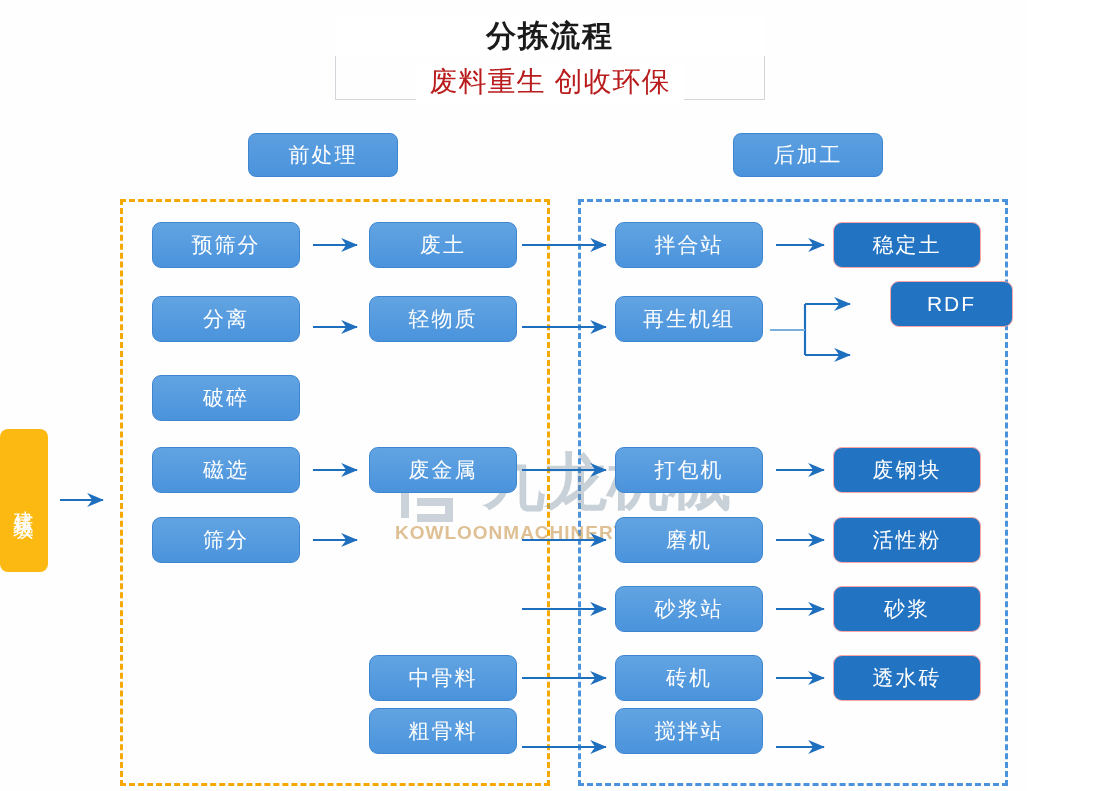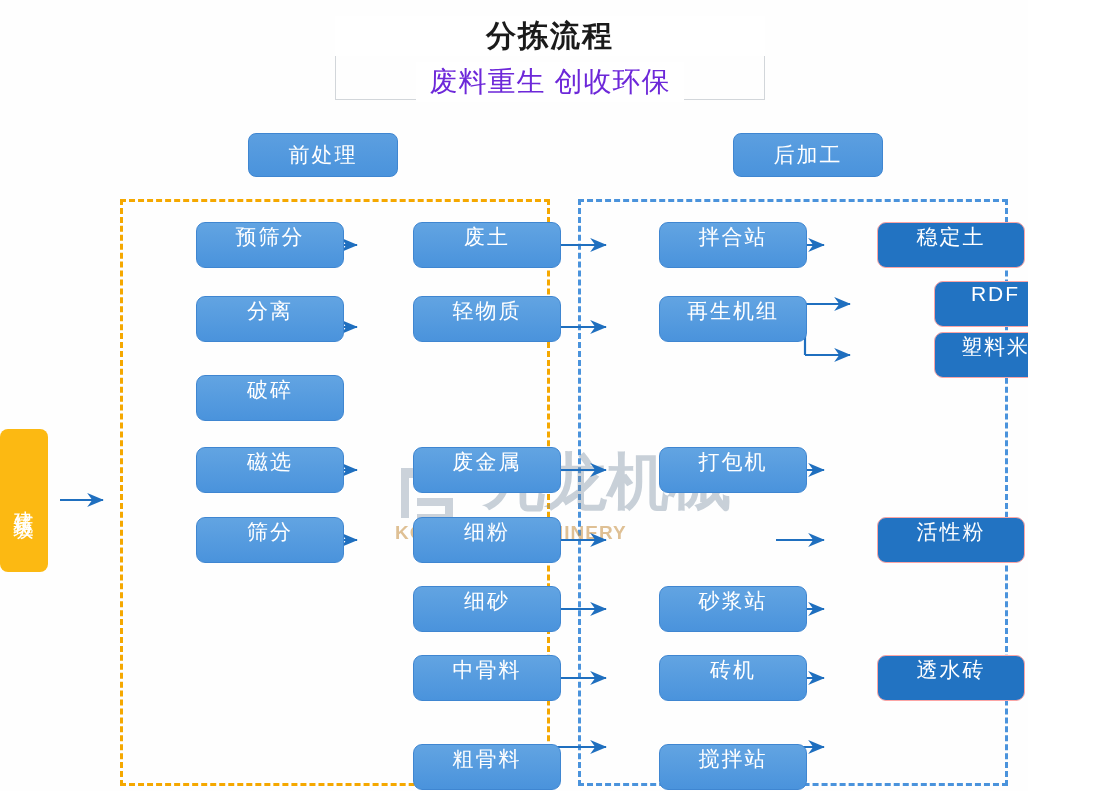--- a/index.html
+++ b/index.html
@@ -42,21 +42,21 @@
     background: #ffffff;
     padding: 0 4px;
   }
   .title-main-inner { display:inline-block; background:#ffffff; padding: 0 14px; }
   .title-sub {
     position: absolute;
     left: 335px; top: 62px;
     width: 430px;
     text-align: center;
     font-size: 28px;
-    color: #6d28d9;
+    color: #b91c1c;
     line-height: 40px;
     letter-spacing: 1px;
   }
   .title-sub-inner { display:inline-block; background:#ffffff; padding: 0 14px; }
 
   
   .phase-badge {
     position: absolute;
     height: 44px;
     border-radius: 8px;
@@ -99,27 +99,26 @@
     letter-spacing: 1px;
   }
   #entry-box .v { writing-mode: vertical-rl; text-orientation: upright; letter-spacing: 3px; }
 
   
   .fbox {
     position: absolute;
     height: 46px;
     border-radius: 9px;
     display: flex;
-    align-items: flex-start;
+    align-items: center;
     justify-content: center;
     color: #ffffff;
     font-size: 21px;
     letter-spacing: 2px;
     white-space: nowrap;
-    margin-left: 44px;
   }
   .fbox.light {
     background: linear-gradient(180deg,#62a4e2 0%,#4a93dc 100%);
     border: 1px solid #3f86d1;
   }
   .fbox.dark {
     background: #2273c2;
     border: 1px solid #fca5a5;
   }
 
@@ -131,21 +130,21 @@
   .col4s{ left: 890px; width: 123px; }
 
   
   .r1 { top: 222px; }
   .r2 { top: 296px; }
   .r3 { top: 375px; }
   .r4 { top: 447px; font-family: Liberation Serif, serif; }
   .r5 { top: 517px; }
   .r6 { top: 586px; }
   .r7 { top: 655px; }
-  .r8 { top: 744px; }
+  .r8 { top: 708px; }
   .rA { top: 281px; }   
   .rB { top: 332px; }   
 
   
   #arrows {
     position: absolute;
     left: 0; top: 0;
     width: 1100px; height: 791px;
     pointer-events: none;
   }
@@ -277,61 +276,61 @@
 
   <div class="fbox light col2 r1">
       <span>废土</span>
     </div>
   <div class="fbox light col2 r2">
       <span>轻物质</span>
     </div>
   <div class="fbox light col2 r4">
       <span>废金属</span>
     </div>
-  <div class="fbox light col2 r5">
-      <span>细粉</span>
-    </div>
-  <div class="fbox light col2 r6">
-      <span>细砂</span>
-    </div>
   <div class="fbox light col2 r7">
       <span>中骨料</span>
     </div>
   <div class="fbox light col2 r8">
       <span>粗骨料</span>
     </div>
 
   <div class="fbox light col3 r1">
       <span>拌合站</span>
     </div>
   <div class="fbox light col3 r2">
       <span>再生机组</span>
     </div>
   <div class="fbox light col3 r4">
       <span>打包机</span>
     </div>
+  <div class="fbox light col3 r5">
+      <span>磨机</span>
+    </div>
   <div class="fbox light col3 r6">
       <span>砂浆站</span>
     </div>
   <div class="fbox light col3 r7">
       <span>砖机</span>
     </div>
   <div class="fbox light col3 r8">
       <span>搅拌站</span>
     </div>
 
   <div class="fbox dark col4 r1">
       <span>稳定土</span>
     </div>
   <div class="fbox dark col4s rA">
       <span>RDF</span>
     </div>
-  <div class="fbox dark col4s rB">
-      <span>塑料米</span>
+  <div class="fbox dark col4 r4">
+      <span>废钢块</span>
     </div>
   <div class="fbox dark col4 r5">
       <span>活性粉</span>
     </div>
+  <div class="fbox dark col4 r6">
+      <span>砂浆</span>
+    </div>
   <div class="fbox dark col4 r7">
       <span>透水砖</span>
     </div>
 
 </div>
 
 </body></html>

